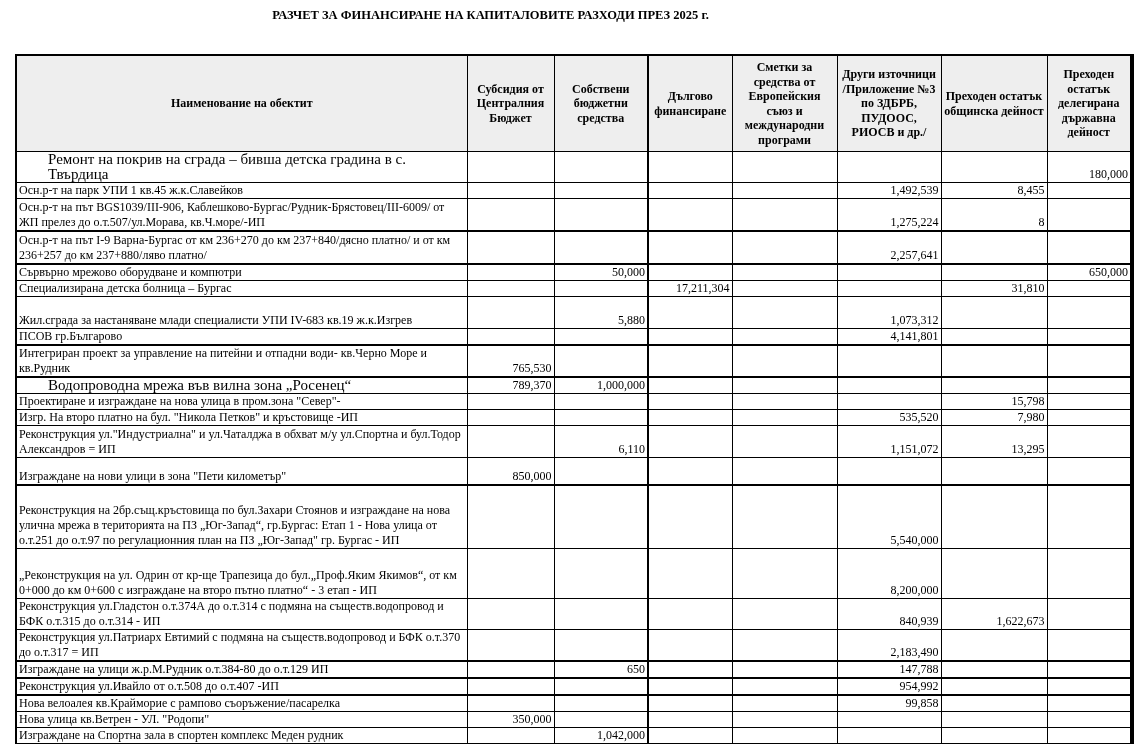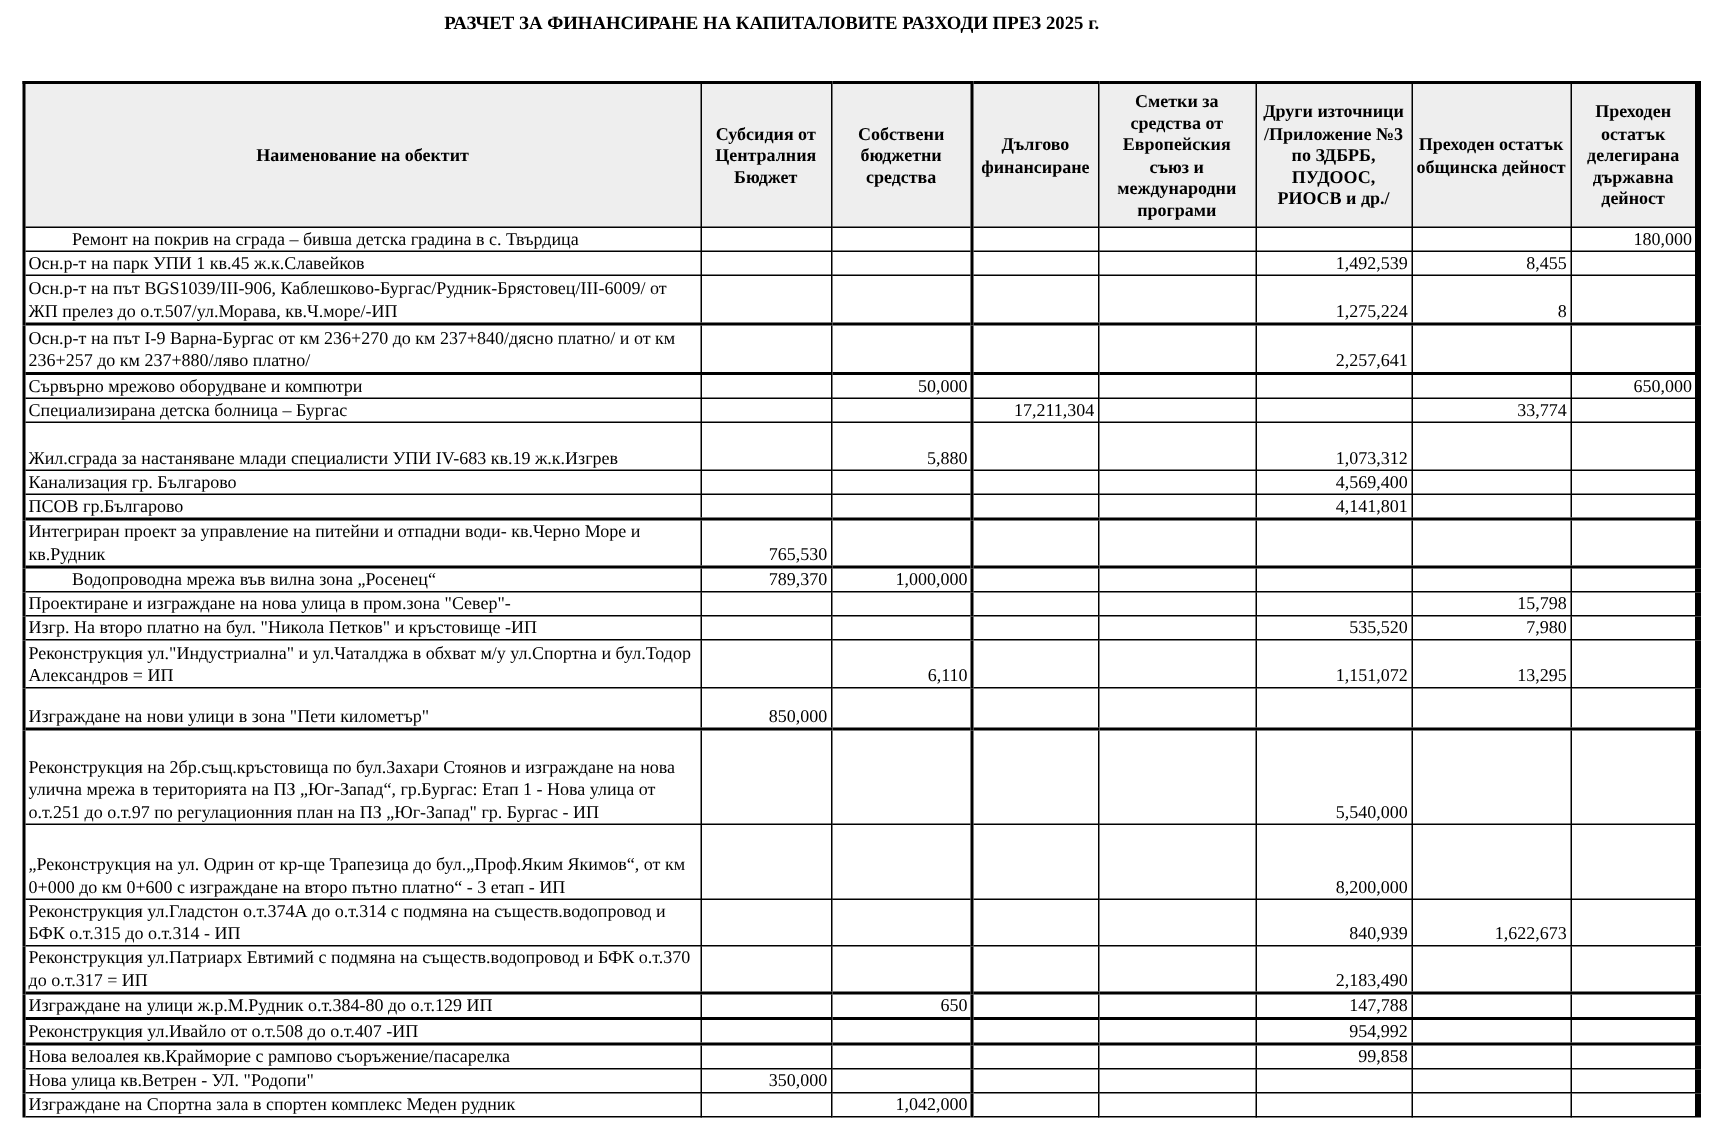--- a/index.html
+++ b/index.html
@@ -1,27 +1,27 @@
 <!DOCTYPE html>
 <html><head>
 <meta charset="utf-8">
 <style>
   html, body { margin: 0; padding: 0; background: #ffffff; }
   body { width: 1140px; height: 753px; position: relative; overflow: hidden;
          font-family: "Liberation Serif", "DejaVu Serif", serif; color: #000; }
   .title { position: absolute; top: 8px; left: 0; width: 981px; text-align: center;
-           font-weight: bold; font-size: 12.5px; letter-spacing: 0px; padding-left: 24px; }
+           font-weight: bold; font-size: 12.5px; letter-spacing: 0px; }
   table.fin { position: absolute; top: 54px; left: 15px; border-collapse: collapse;
               table-layout: fixed; width: 1116px; }
   table.fin th, table.fin td { border: 1px solid #000; padding: 0 2px; }
   table.fin th { background: #eeeeee; font-weight: bold; font-size: 12px; line-height: 14.5px;
                  text-align: center; vertical-align: middle; height: 95px; border-top: 2px solid #000; }
   table.fin td { font-size: 12px; line-height: 15px; vertical-align: bottom; }
   td.name { text-align: left; padding-left: 2px; }
-  td.name.lg { font-size: 12px; padding-left: 31px; }
+  td.name.lg { font-size: 15px; padding-left: 31px; }
   td.num { text-align: right; padding-right: 1px; white-space: nowrap; }
   tr.thick-top td { border-top: 2px solid #000; }
   .c-name { width: 451px; } .c-sub { width: 87px; } .c-own { width: 94px; } .c-debt { width: 84px; }
   .c-eu { width: 105px; } .c-oth { width: 104px; } .c-mun { width: 106px; } .c-del { width: 85px; }
   table.fin td.bl, table.fin th.bl { border-left: 2px solid #000; }
   table.fin td.br, table.fin th.br { border-right: 4px solid #000000; }
   table.fin tr td:first-child, table.fin tr th:first-child { border-left: 2px solid #000; }
 </style>
 </head>
 <body>
@@ -102,40 +102,30 @@
         <td class="num"></td>
         <td class="num br">650,000</td>
       </tr>
       <tr style="height: 16px;">
         <td class="name">Специализирана детска болница – Бургас</td>
         <td class="num"></td>
         <td class="num"></td>
         <td class="num bl">17,211,304</td>
         <td class="num"></td>
         <td class="num"></td>
-        <td class="num">33,774</td>
+        <td class="num">31,810</td>
         <td class="num br"></td>
       </tr>
       <tr style="height: 32px;">
         <td class="name">Жил.сграда за настаняване млади специалисти УПИ IV-683 кв.19 ж.к.Изгрев</td>
         <td class="num"></td>
         <td class="num">5,880</td>
         <td class="num bl"></td>
         <td class="num"></td>
         <td class="num">1,073,312</td>
-        <td class="num"></td>
-        <td class="num br"></td>
-      </tr>
-      <tr style="height: 16px;">
-        <td class="name">Канализация  гр. Българово</td>
-        <td class="num"></td>
-        <td class="num"></td>
-        <td class="num bl"></td>
-        <td class="num"></td>
-        <td class="num">4,569,400</td>
         <td class="num"></td>
         <td class="num br"></td>
       </tr>
       <tr style="height: 16px;">
         <td class="name">ПСОВ гр.Българово</td>
         <td class="num"></td>
         <td class="num"></td>
         <td class="num bl"></td>
         <td class="num"></td>
         <td class="num">4,141,801</td>

